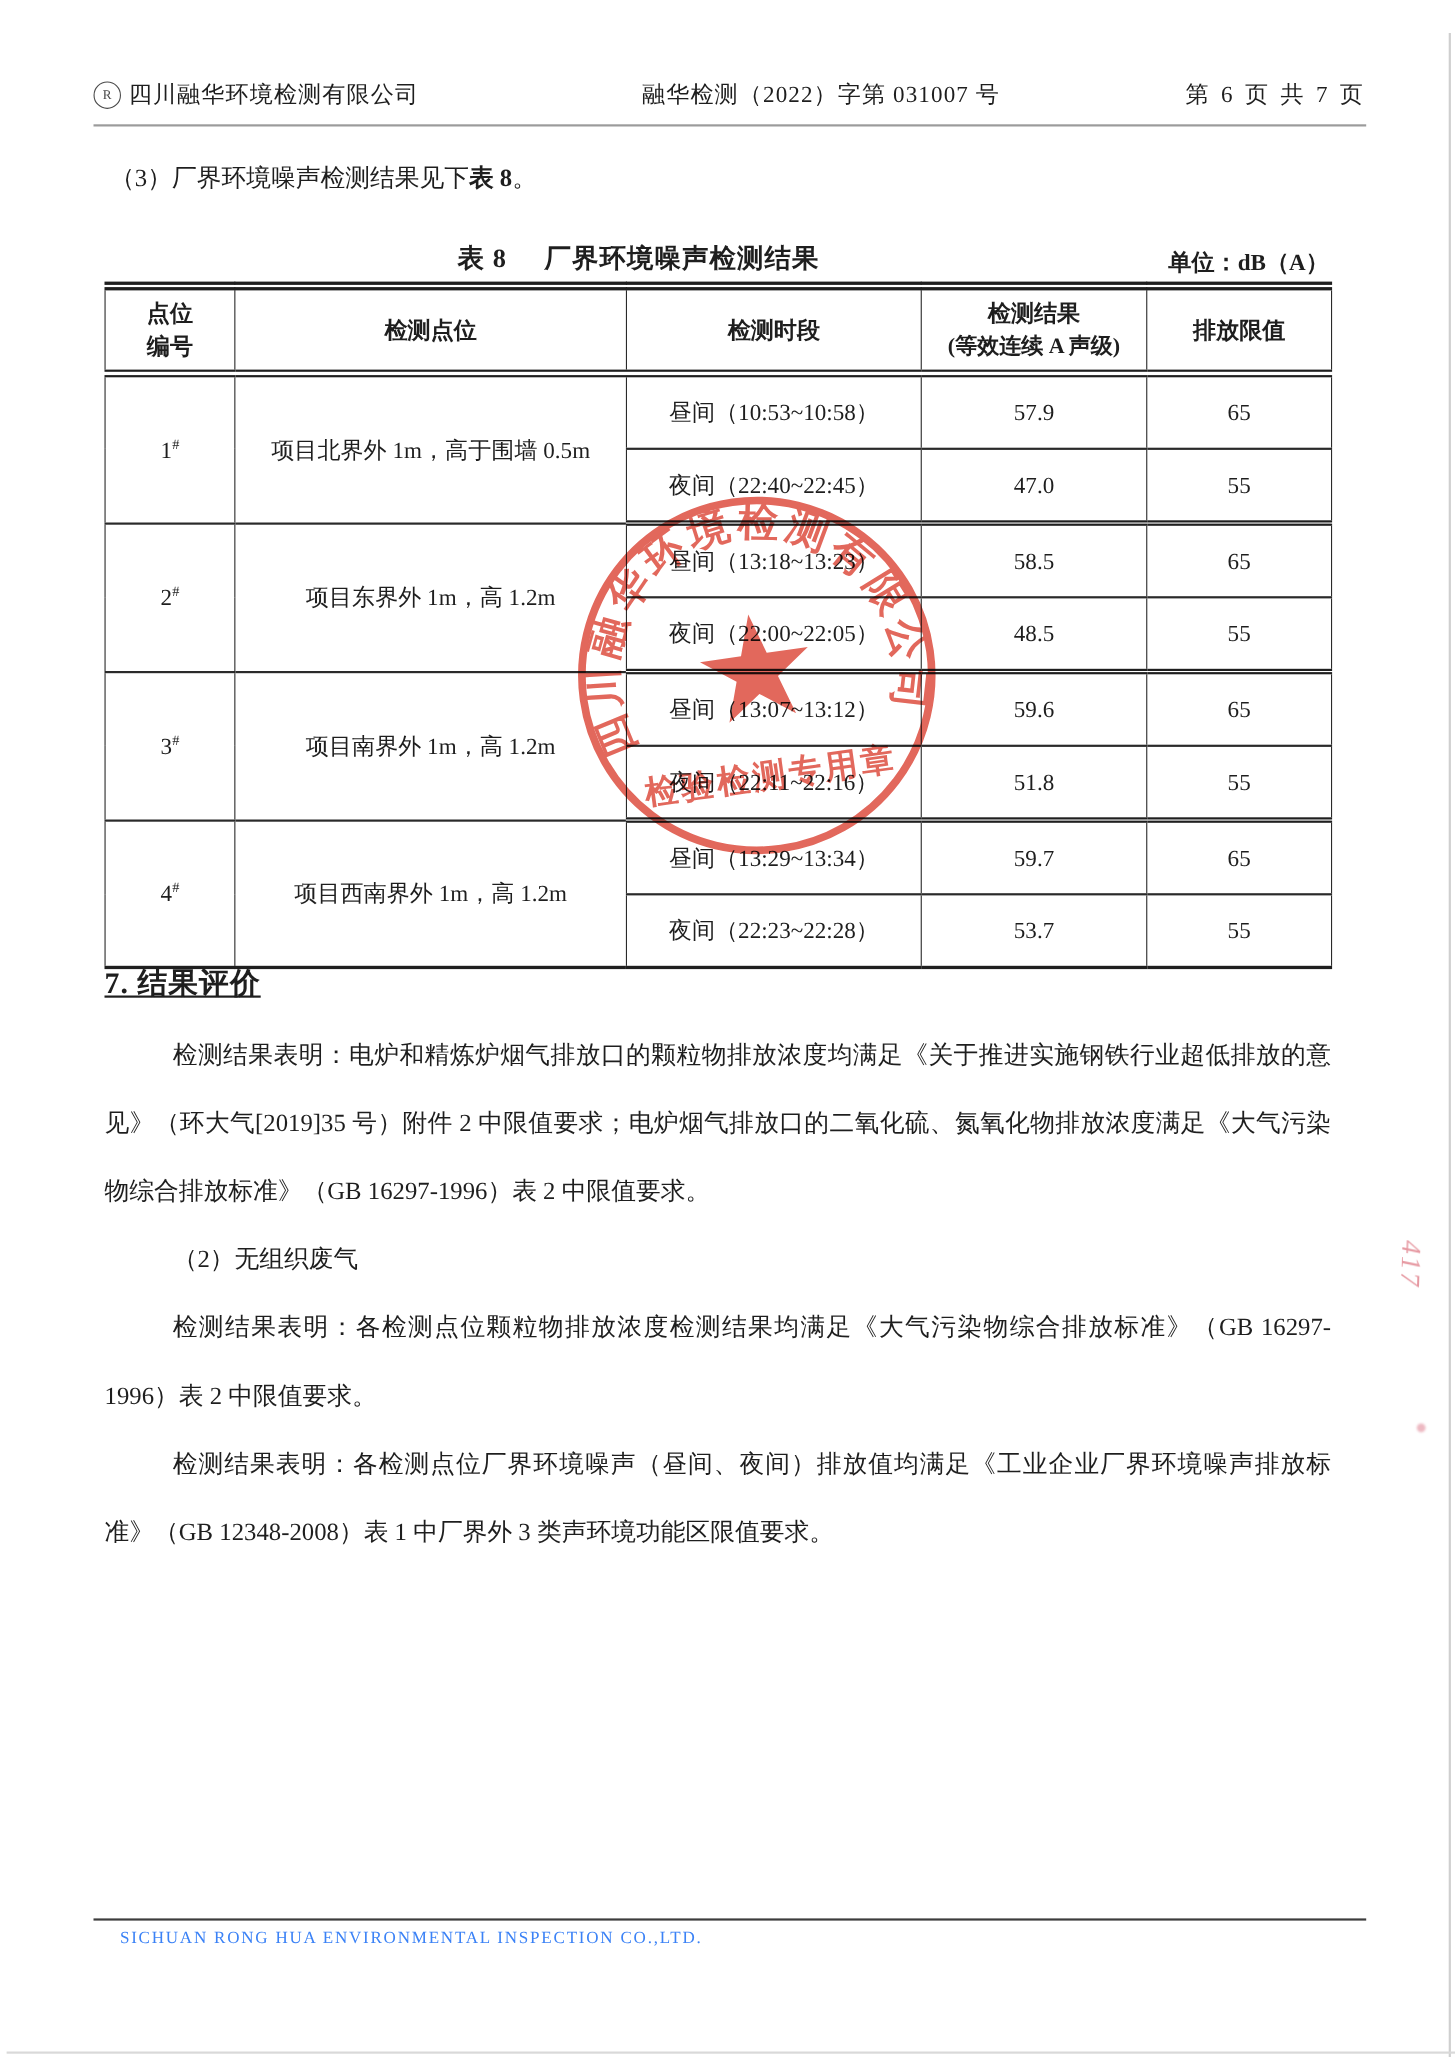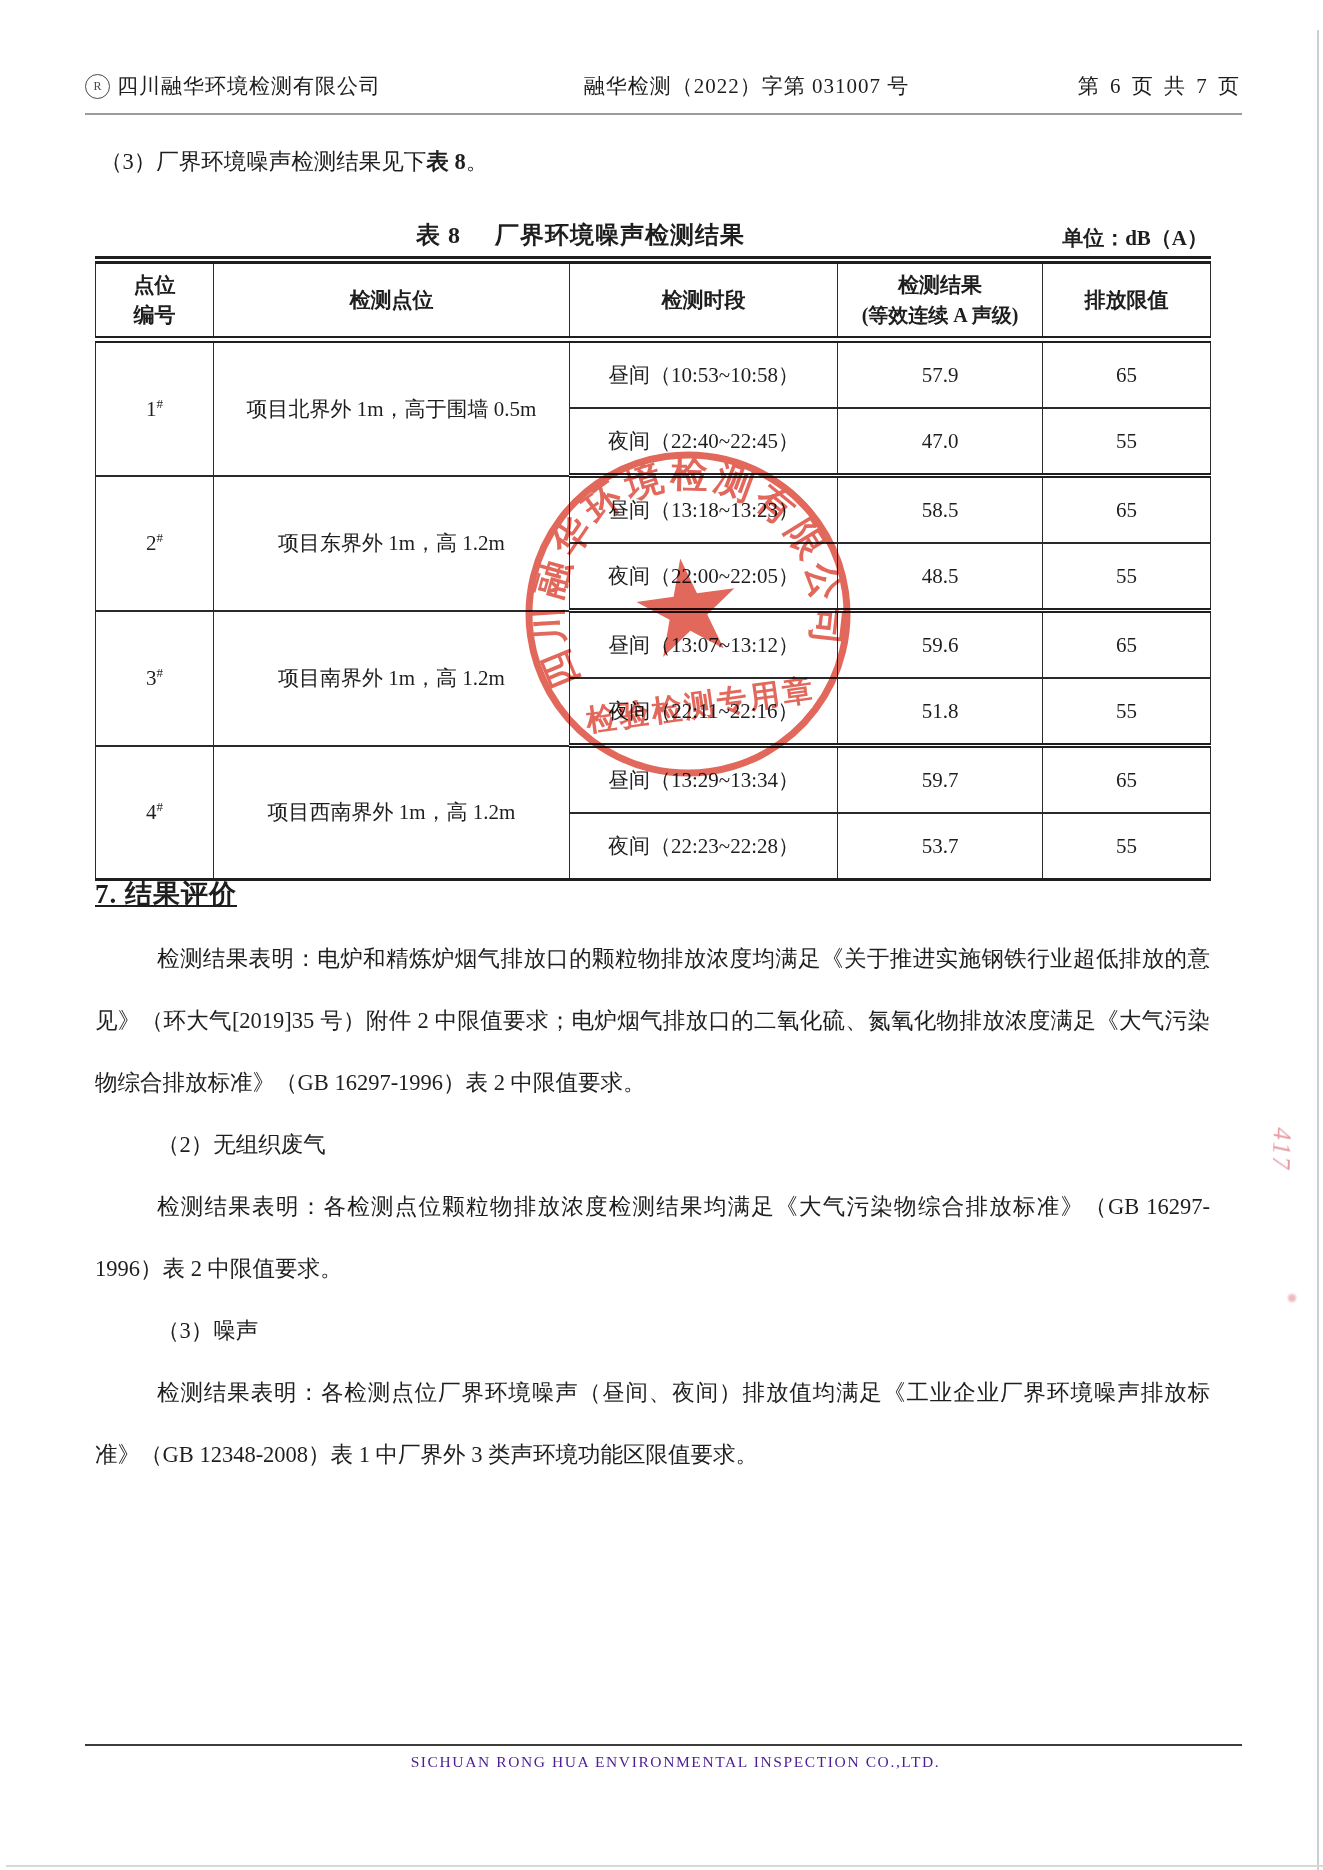--- a/index.html
+++ b/index.html
@@ -79,21 +79,21 @@
     font-size:25px; font-style:italic; letter-spacing:2px; filter:blur(.4px);
   }
   .side-dot { position:absolute; left:1288px; top:1294px; width:8px; height:8px;
     border-radius:50%; background:rgba(214,100,120,.45); filter:blur(1px); }
 
   
   .footer {
     position:absolute; left:85px; top:1744px; width:1157px;
     border-top:2.5px solid #3d3d3d; padding-top:7px;
   }
-  .footer-text { padding-left:24px; font-size:15.5px; letter-spacing:1.6px; color:#4c1d95;text-align:center; }
+  .footer-text { padding-left:24px; font-size:15.5px; letter-spacing:1.6px; color:#3b82f6; }
 </style>
 </head>
 <body>
 
 <div class="page">
 
   <div class="header">
     <div class="header-left">
       <span class="logo-circle">R</span>
       <span class="company-name">四川融华环境检测有限公司</span>
@@ -193,21 +193,20 @@
       </tbody>
     </table>
   </div>
 
   <div class="section7">
     <h2 class="sec7-heading">7. 结果评价</h2>
     <div class="sec7-body">
       <div class="paragraph">检测结果表明：电炉和精炼炉烟气排放口的颗粒物排放浓度均满足《关于推进实施钢铁行业超低排放的意见》（环大气[2019]35 号）附件 2 中限值要求；电炉烟气排放口的二氧化硫、氮氧化物排放浓度满足《大气污染物综合排放标准》（GB 16297-1996）表 2 中限值要求。</div>
       <div class="subsection-title">（2）无组织废气</div>
       <div class="paragraph">检测结果表明：各检测点位颗粒物排放浓度检测结果均满足《大气污染物综合排放标准》（GB 16297-1996）表 2 中限值要求。</div>
-      <div class="subsection-title">（3）噪声</div>
       <div class="paragraph">检测结果表明：各检测点位厂界环境噪声（昼间、夜间）排放值均满足《工业企业厂界环境噪声排放标准》（GB 12348-2008）表 1 中厂界外 3 类声环境功能区限值要求。</div>
     </div>
   </div>
 
   <svg class="stamp" viewBox="0 0 352 352">
     <circle cx="176" cy="176" r="159" fill="none" stroke-width="7" stroke="#dc4638"></circle>
     <defs>
       <path id="stampArc" d="M 60.9,229.7 A 127,127 0 1 1 291.1,229.7" fill="none"></path>
     </defs>
     <text font-size="37" letter-spacing="5" fill="#dc4638">

